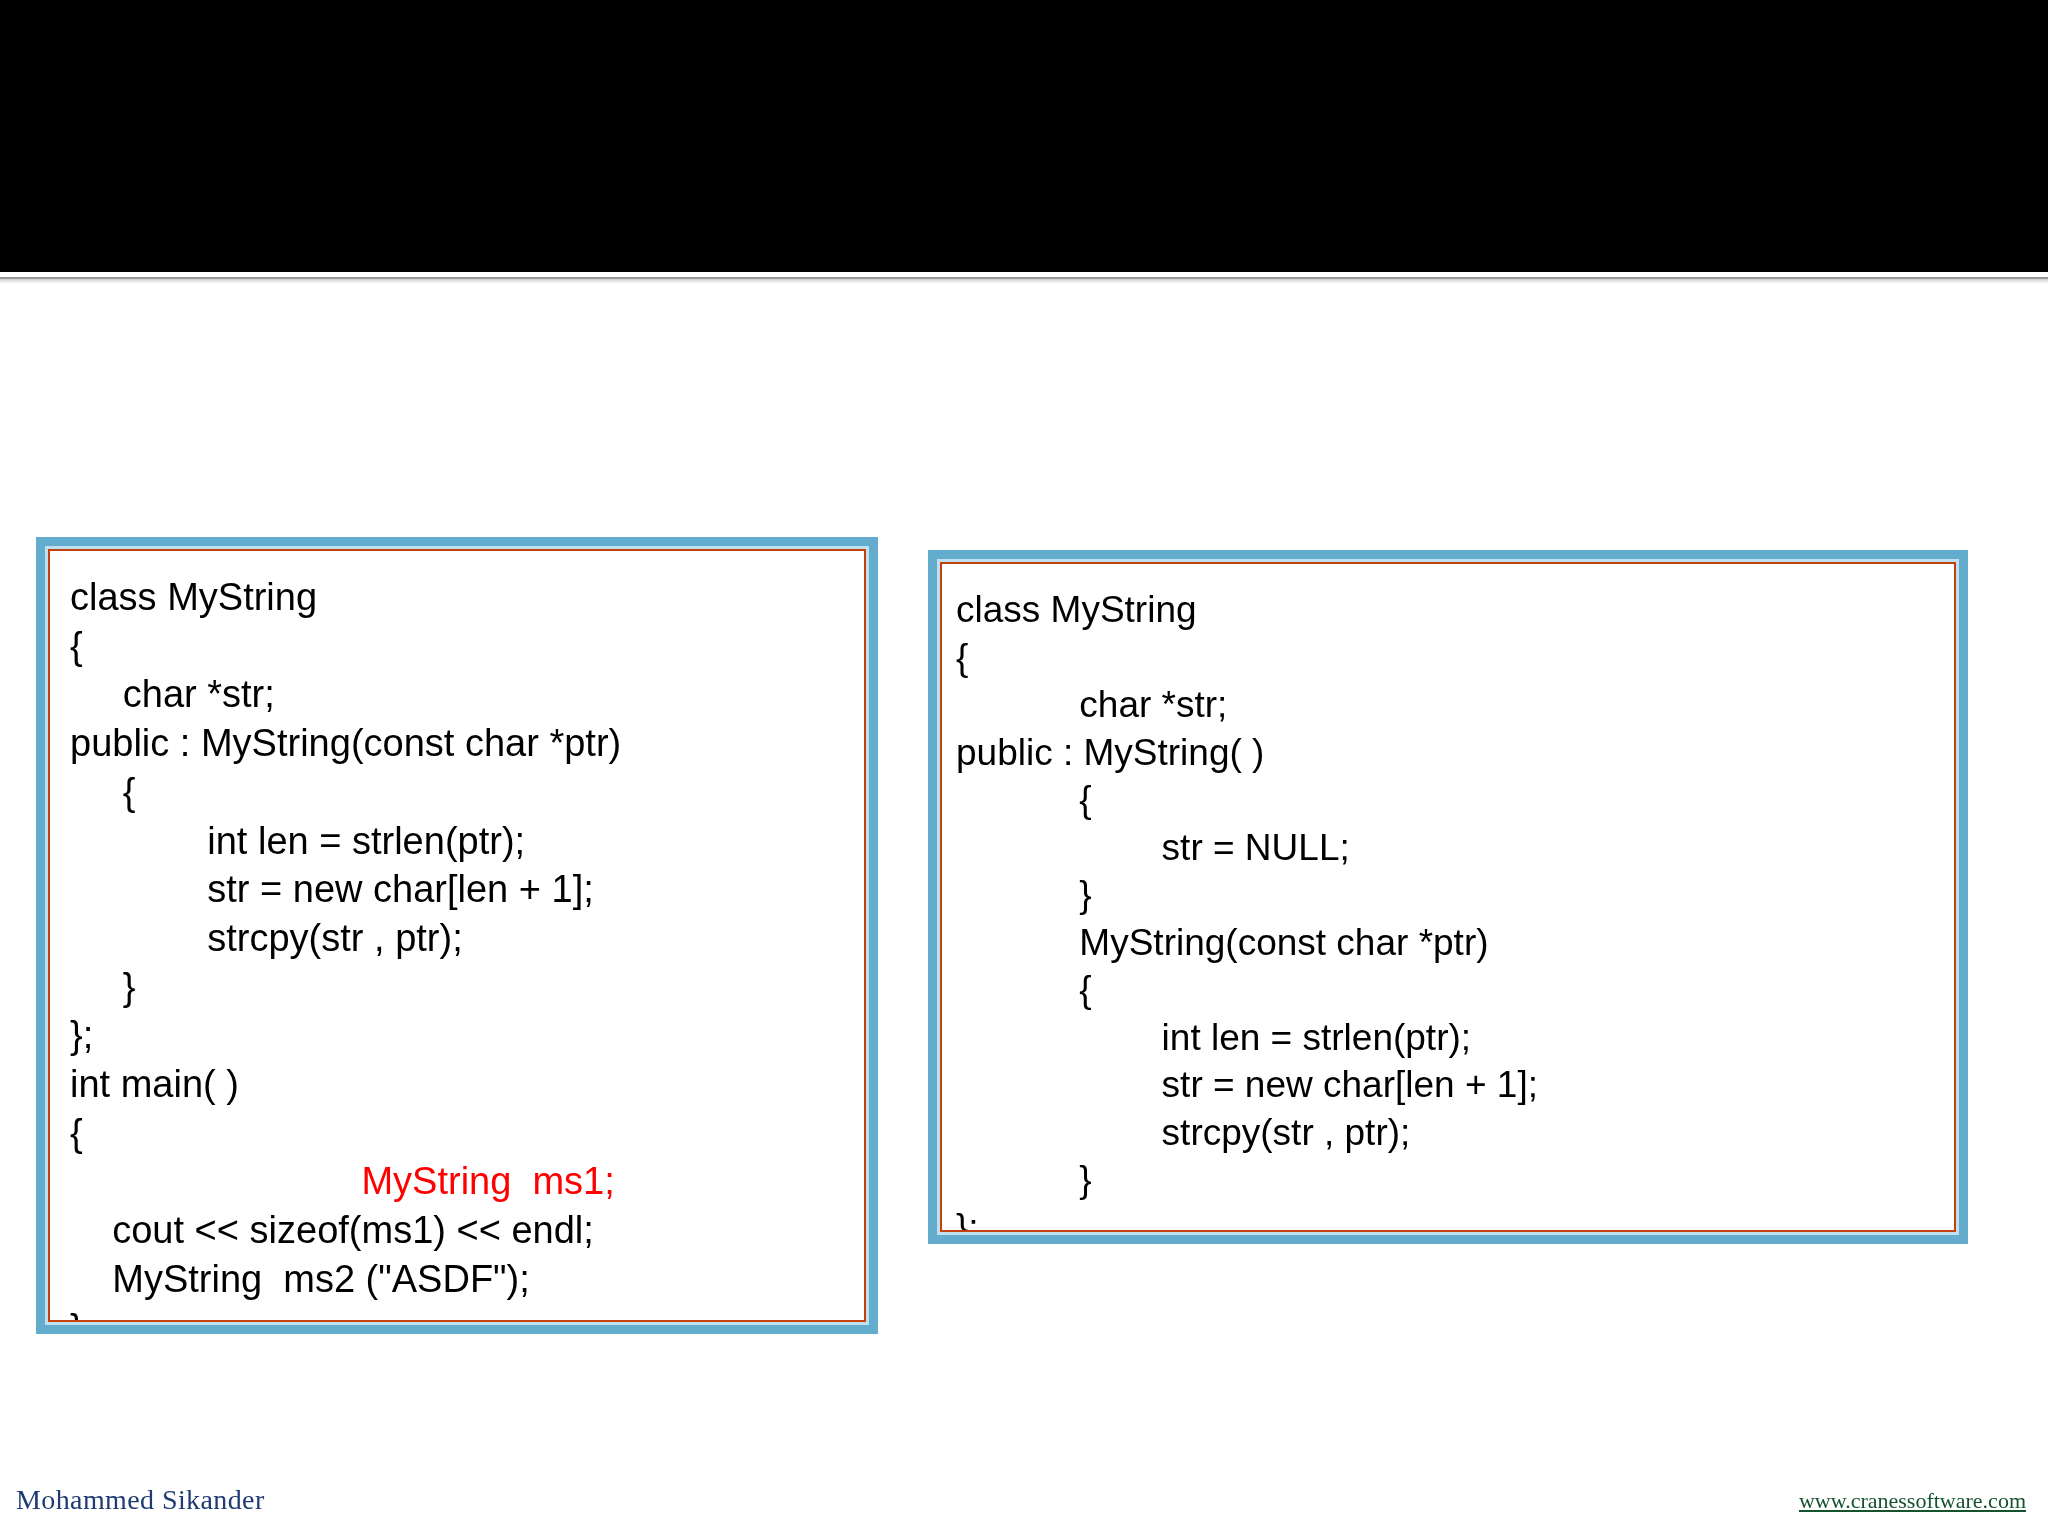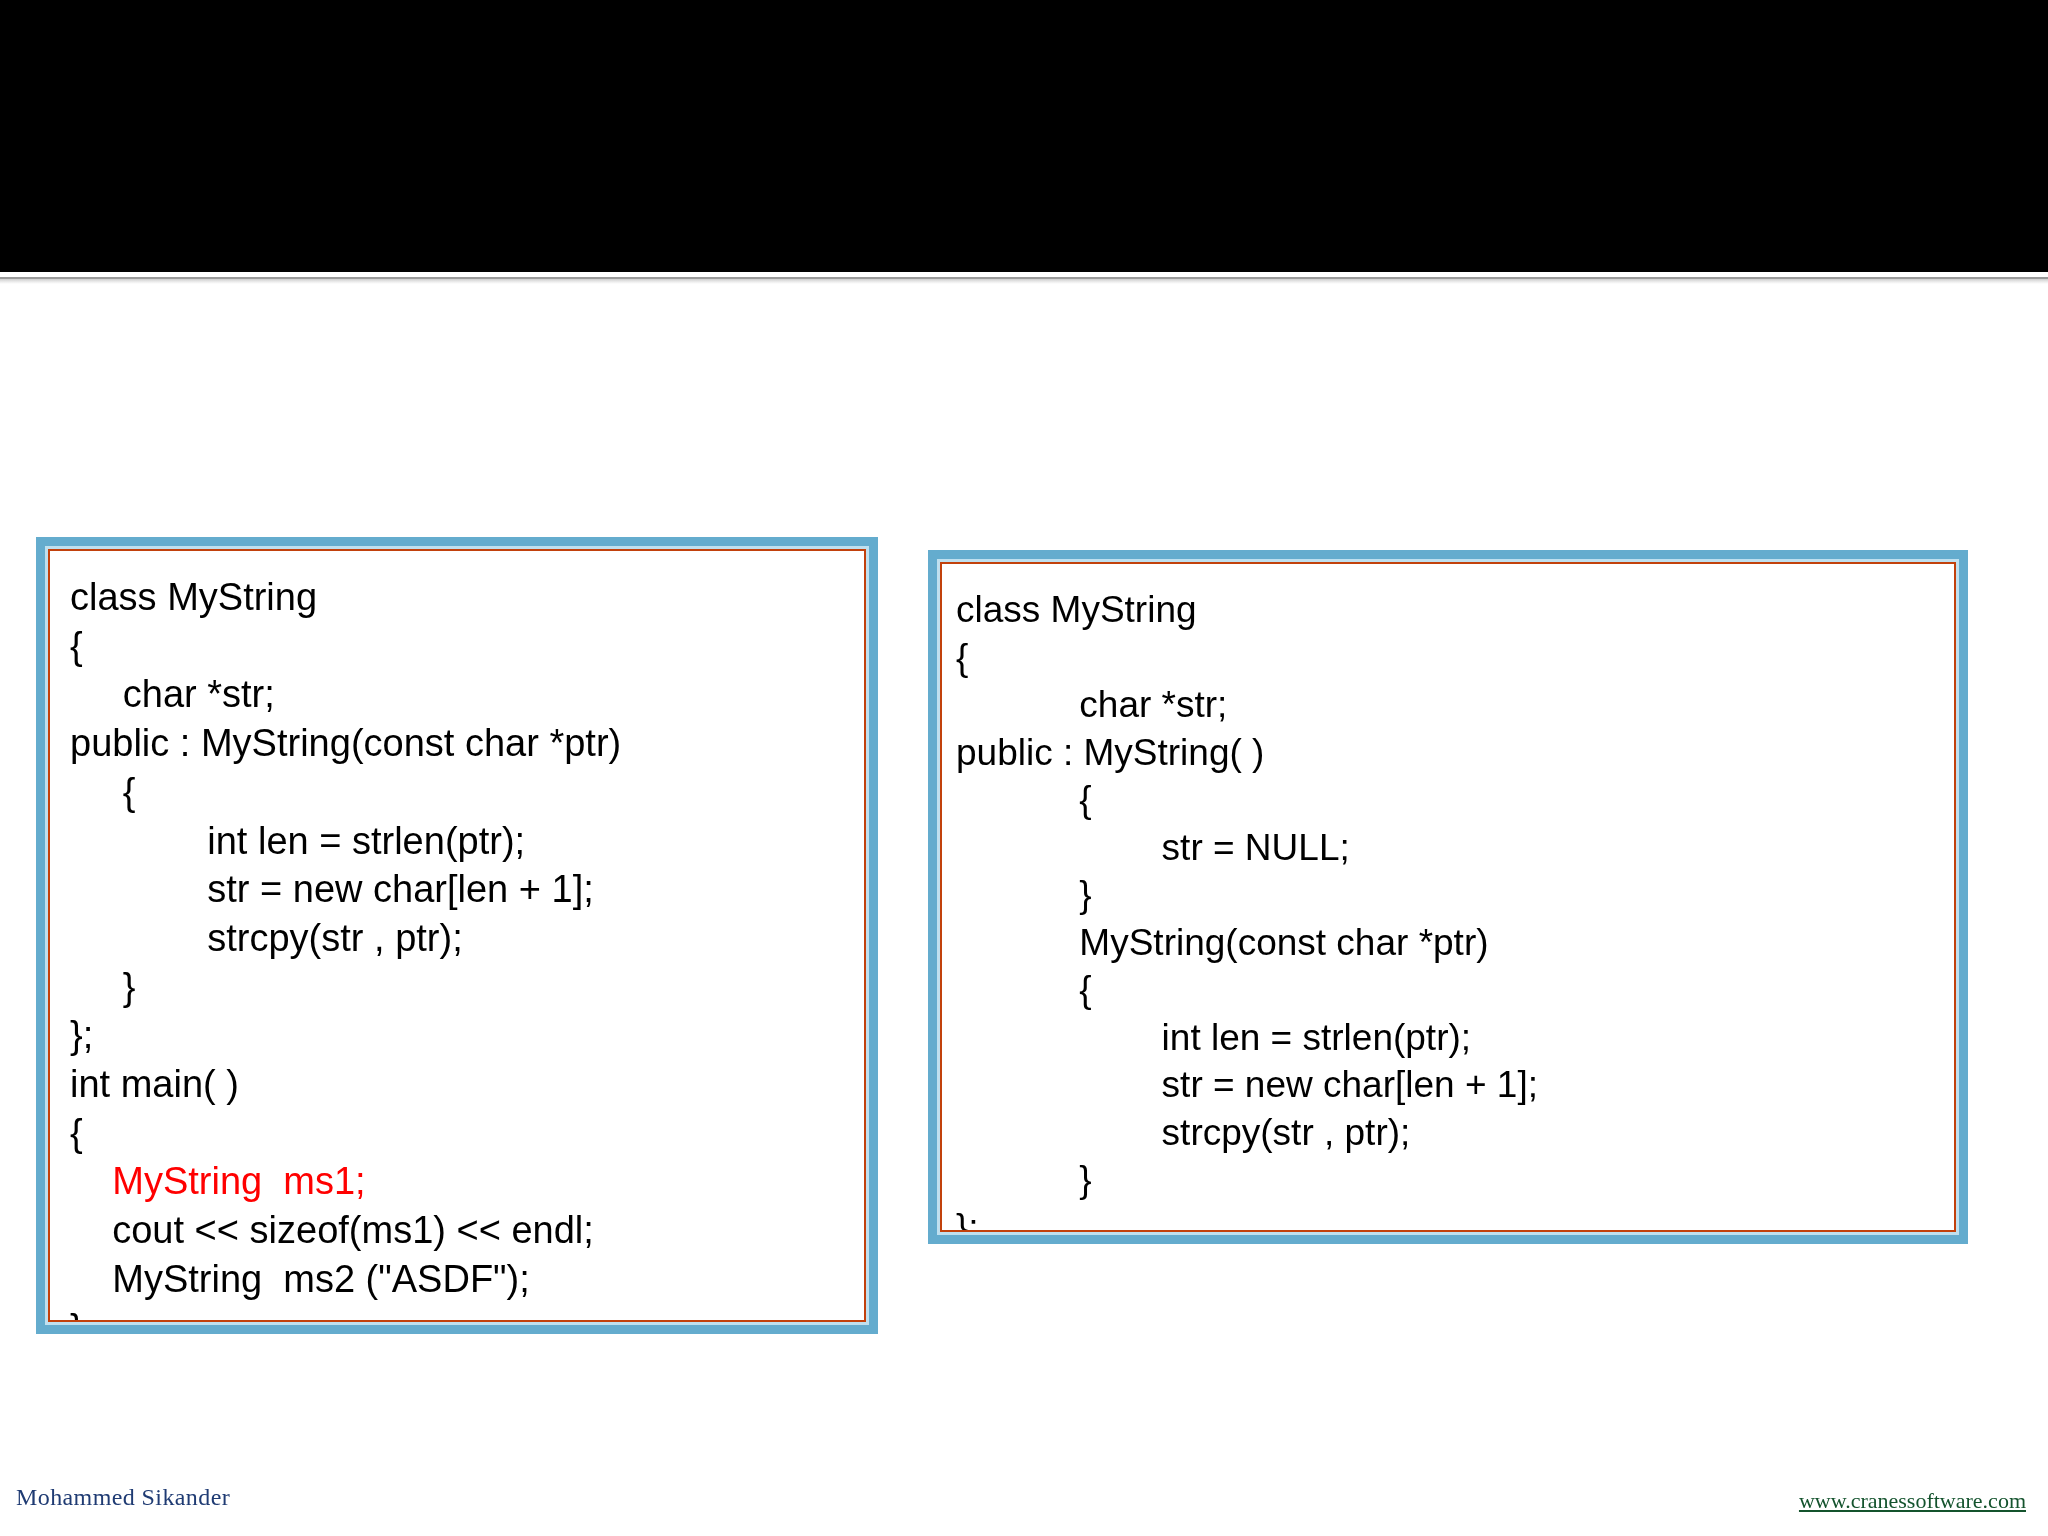--- a/index.html
+++ b/index.html
@@ -107,37 +107,38 @@
     font-size: 37px;
     line-height: 47.5px;
     padding: 22px 0 0 14px;
   }
   .code-line {
     white-space: pre;
     min-height: 1px;
   }
   .code-line.hl {
     color: #ff0000;
+    text-align: center;
   }
 
   
   #footer {
     position: absolute;
     left: 0;
     top: 1474px;
     width: 2048px;
     height: 62px;
     background: #ffffff;
   }
   #footer-author {
     position: absolute;
     left: 16px;
     top: 10px;
     font-family: "Liberation Serif", serif;
-    font-size: 24px;
+    font-size: 28px;
     color: #1f3b73;
     letter-spacing: 0.4px;
   }
   #footer-link {
     position: absolute;
     right: 22px;
     top: 14px;
     font-family: "Liberation Serif", serif;
     font-size: 22px;
     color: #14532d;

